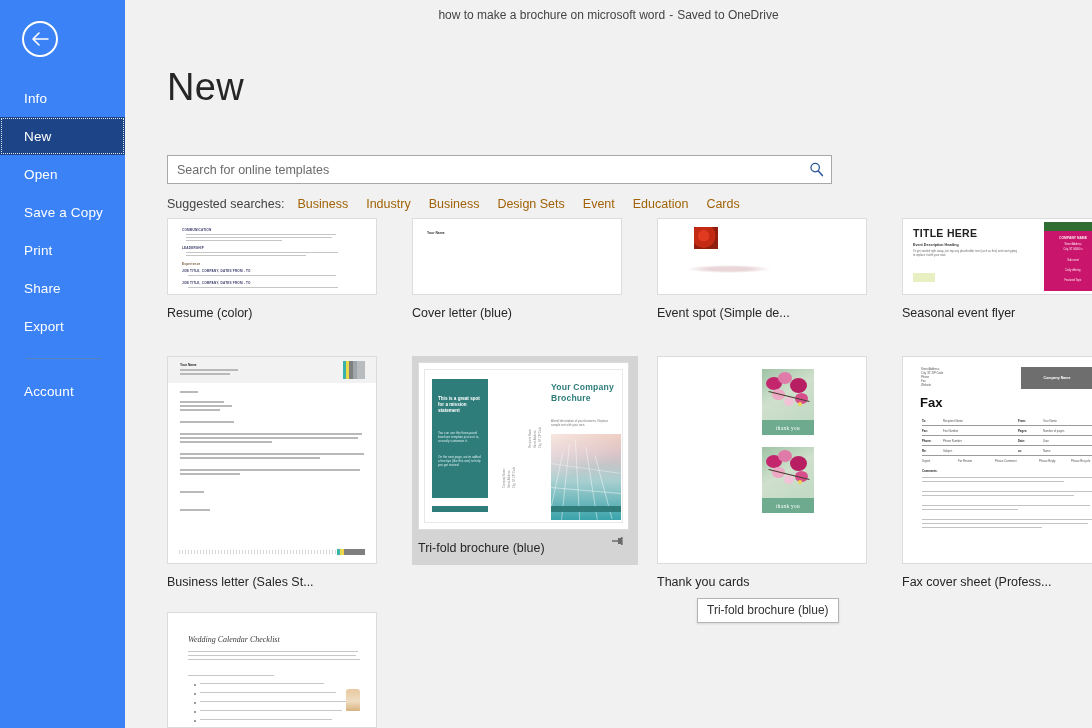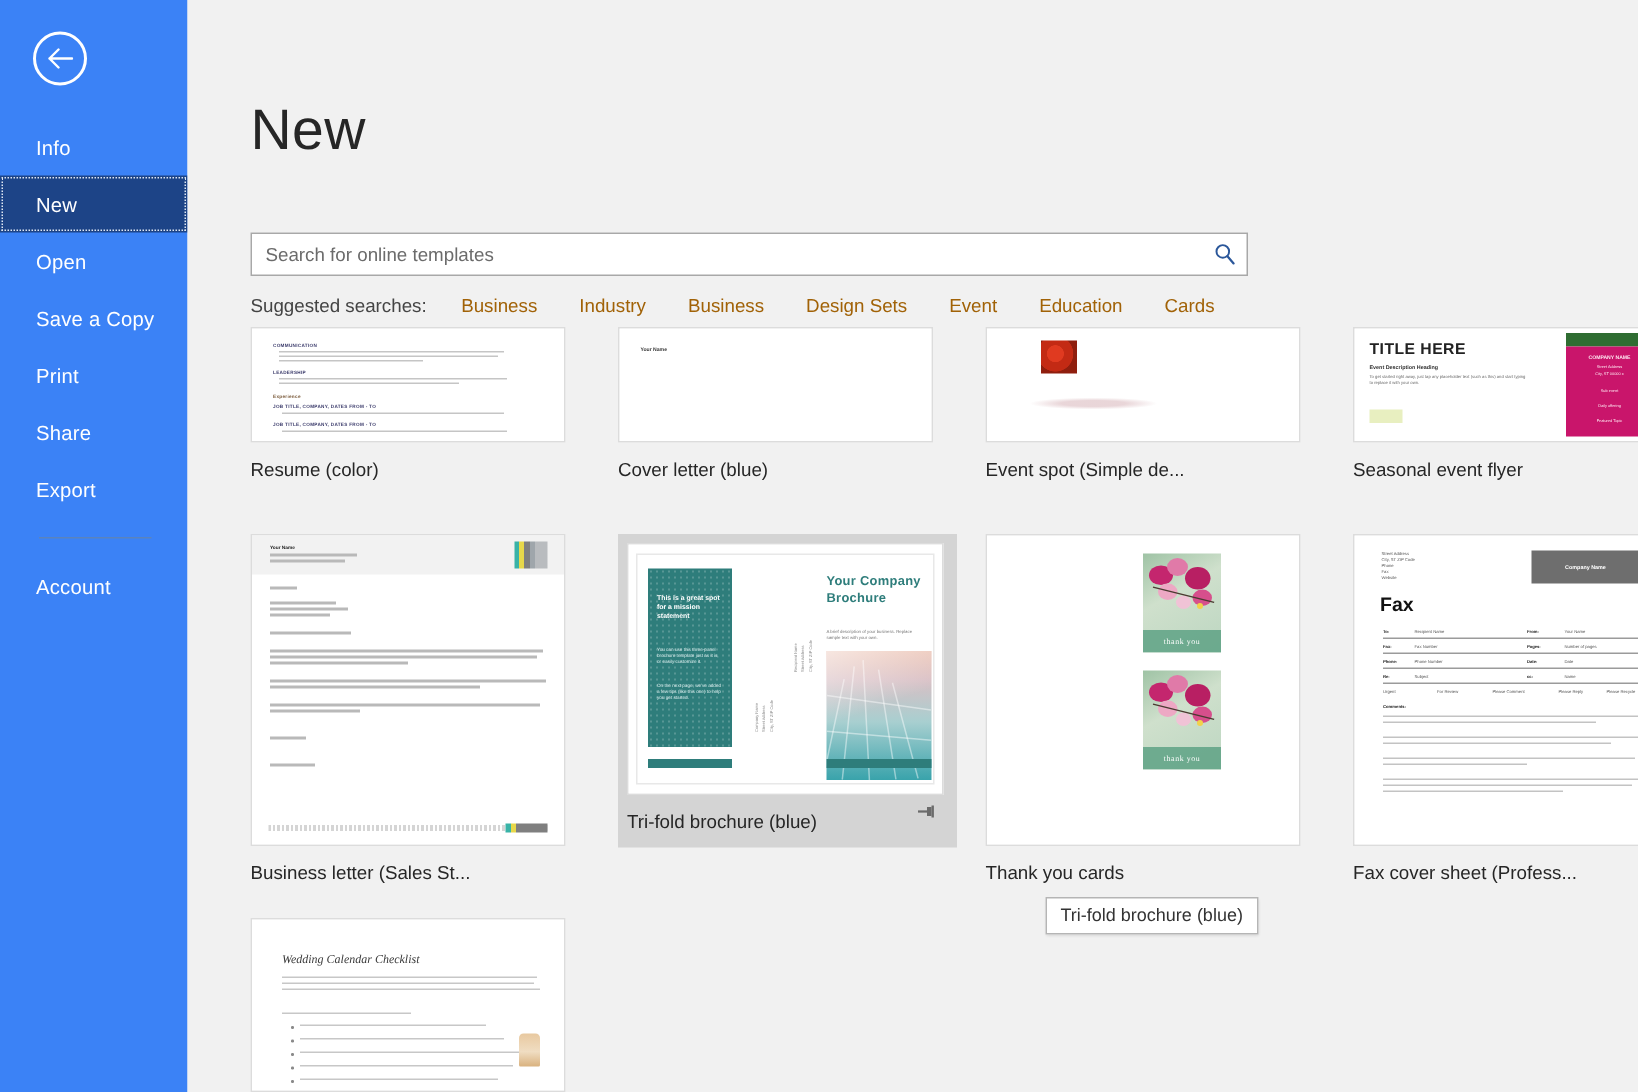--- a/index.html
+++ b/index.html
@@ -102,21 +102,20 @@
     display: flex; align-items: center; justify-content: center;
     cursor: pointer; background: transparent; border: none;
   }
 
   #suggest-row {
     position: absolute;
     left: 42px; top: 197px;
     display: flex; align-items: baseline;
     font-size: 12.5px;
     white-space: nowrap;
-    gap: 10px;
   }
   #suggest-label { color: #444444; margin-right: 13px; }
   .suggest-link {
     color: #a16207;
     margin-right: 18px;
     cursor: pointer;
     text-decoration: none;
   }
 
   
@@ -324,20 +323,25 @@
       <div class="nav-sep"></div>
 
       <div class="nav-item">
         <span>Account</span>
       </div>
     </div>
   </div>
 
   <div id="main">
 
+    <div id="titlebar">
+      <span>how to make a brochure on microsoft word</span>
+      <span id="title-sep">-</span>
+      <span>Saved to OneDrive</span>
+    </div>
 
     <div id="page-title">New</div>
 
     <div id="search-row">
       <div id="search-box">
         <input id="search-input" type="text" placeholder="Search for online templates" style="">
         <button id="search-btn">
           <svg width="15" height="15" viewBox="0 0 15 15">
             <circle cx="6.2" cy="5.6" r="4.2" fill="none" stroke="#2b579a" stroke-width="1.3"></circle>
             <path d="M9.3 8.9 L13.4 13.6" stroke="#2b579a" stroke-width="1.5" stroke-linecap="round"></path>

